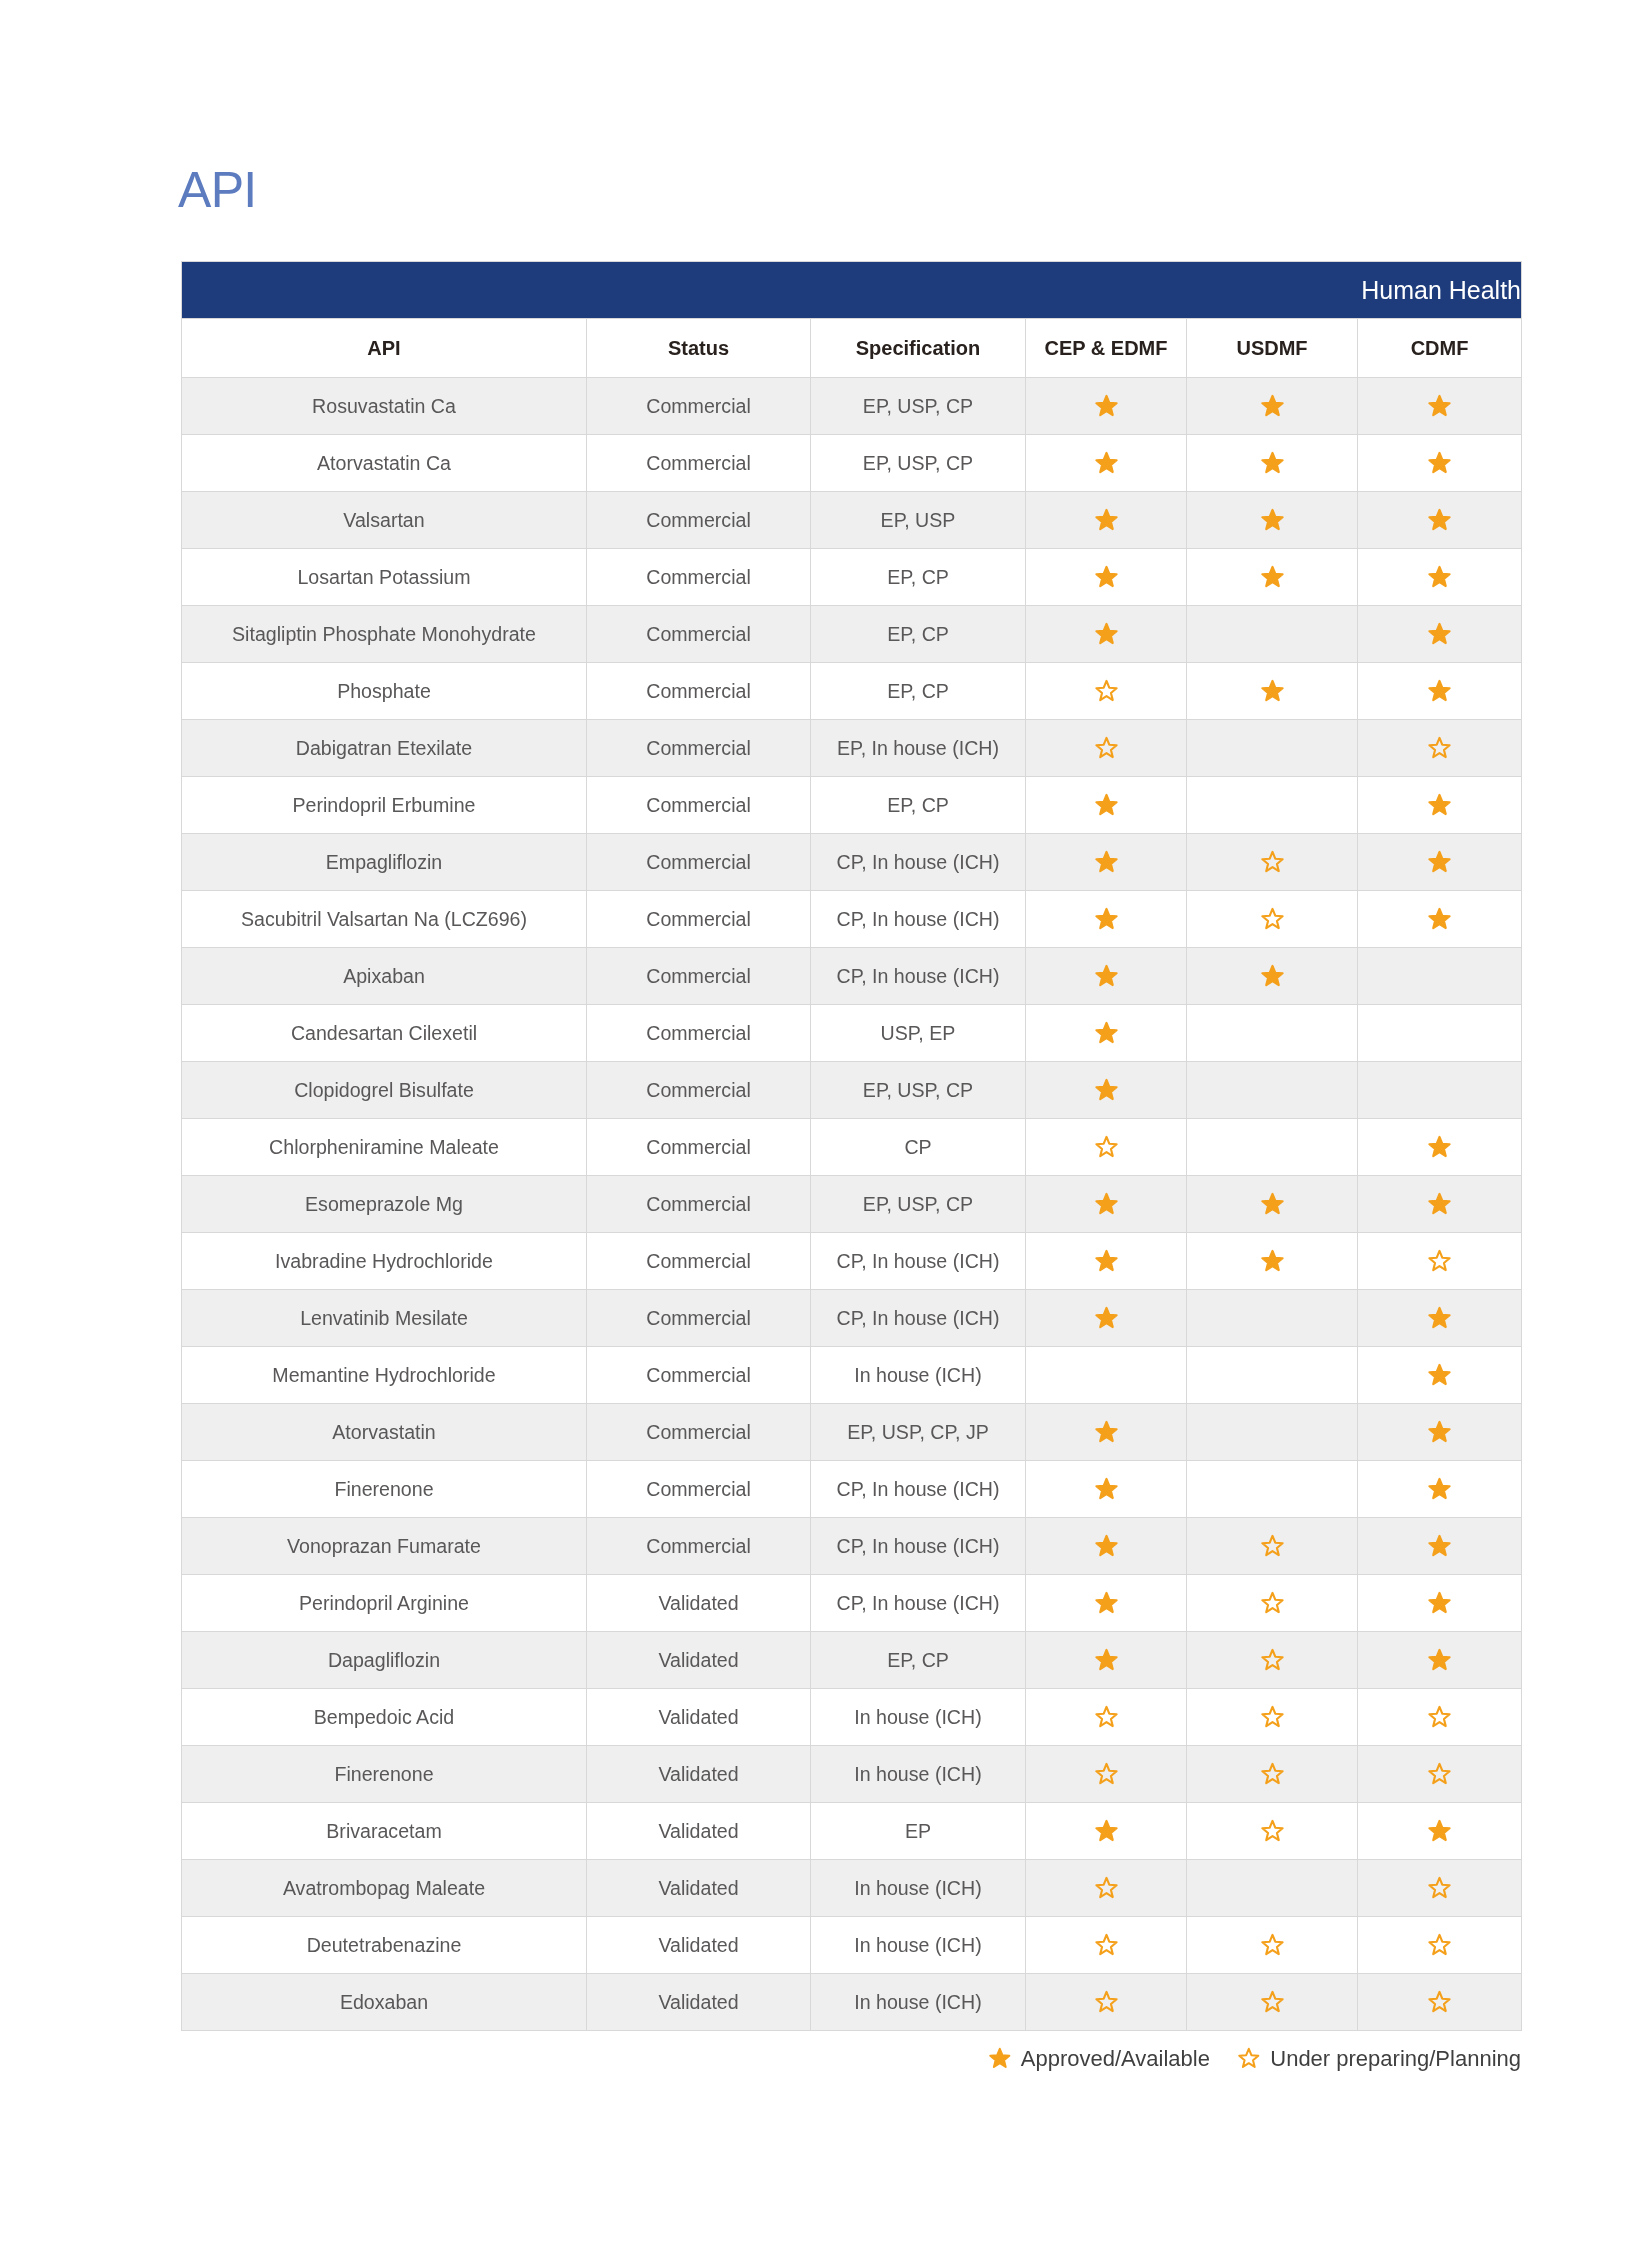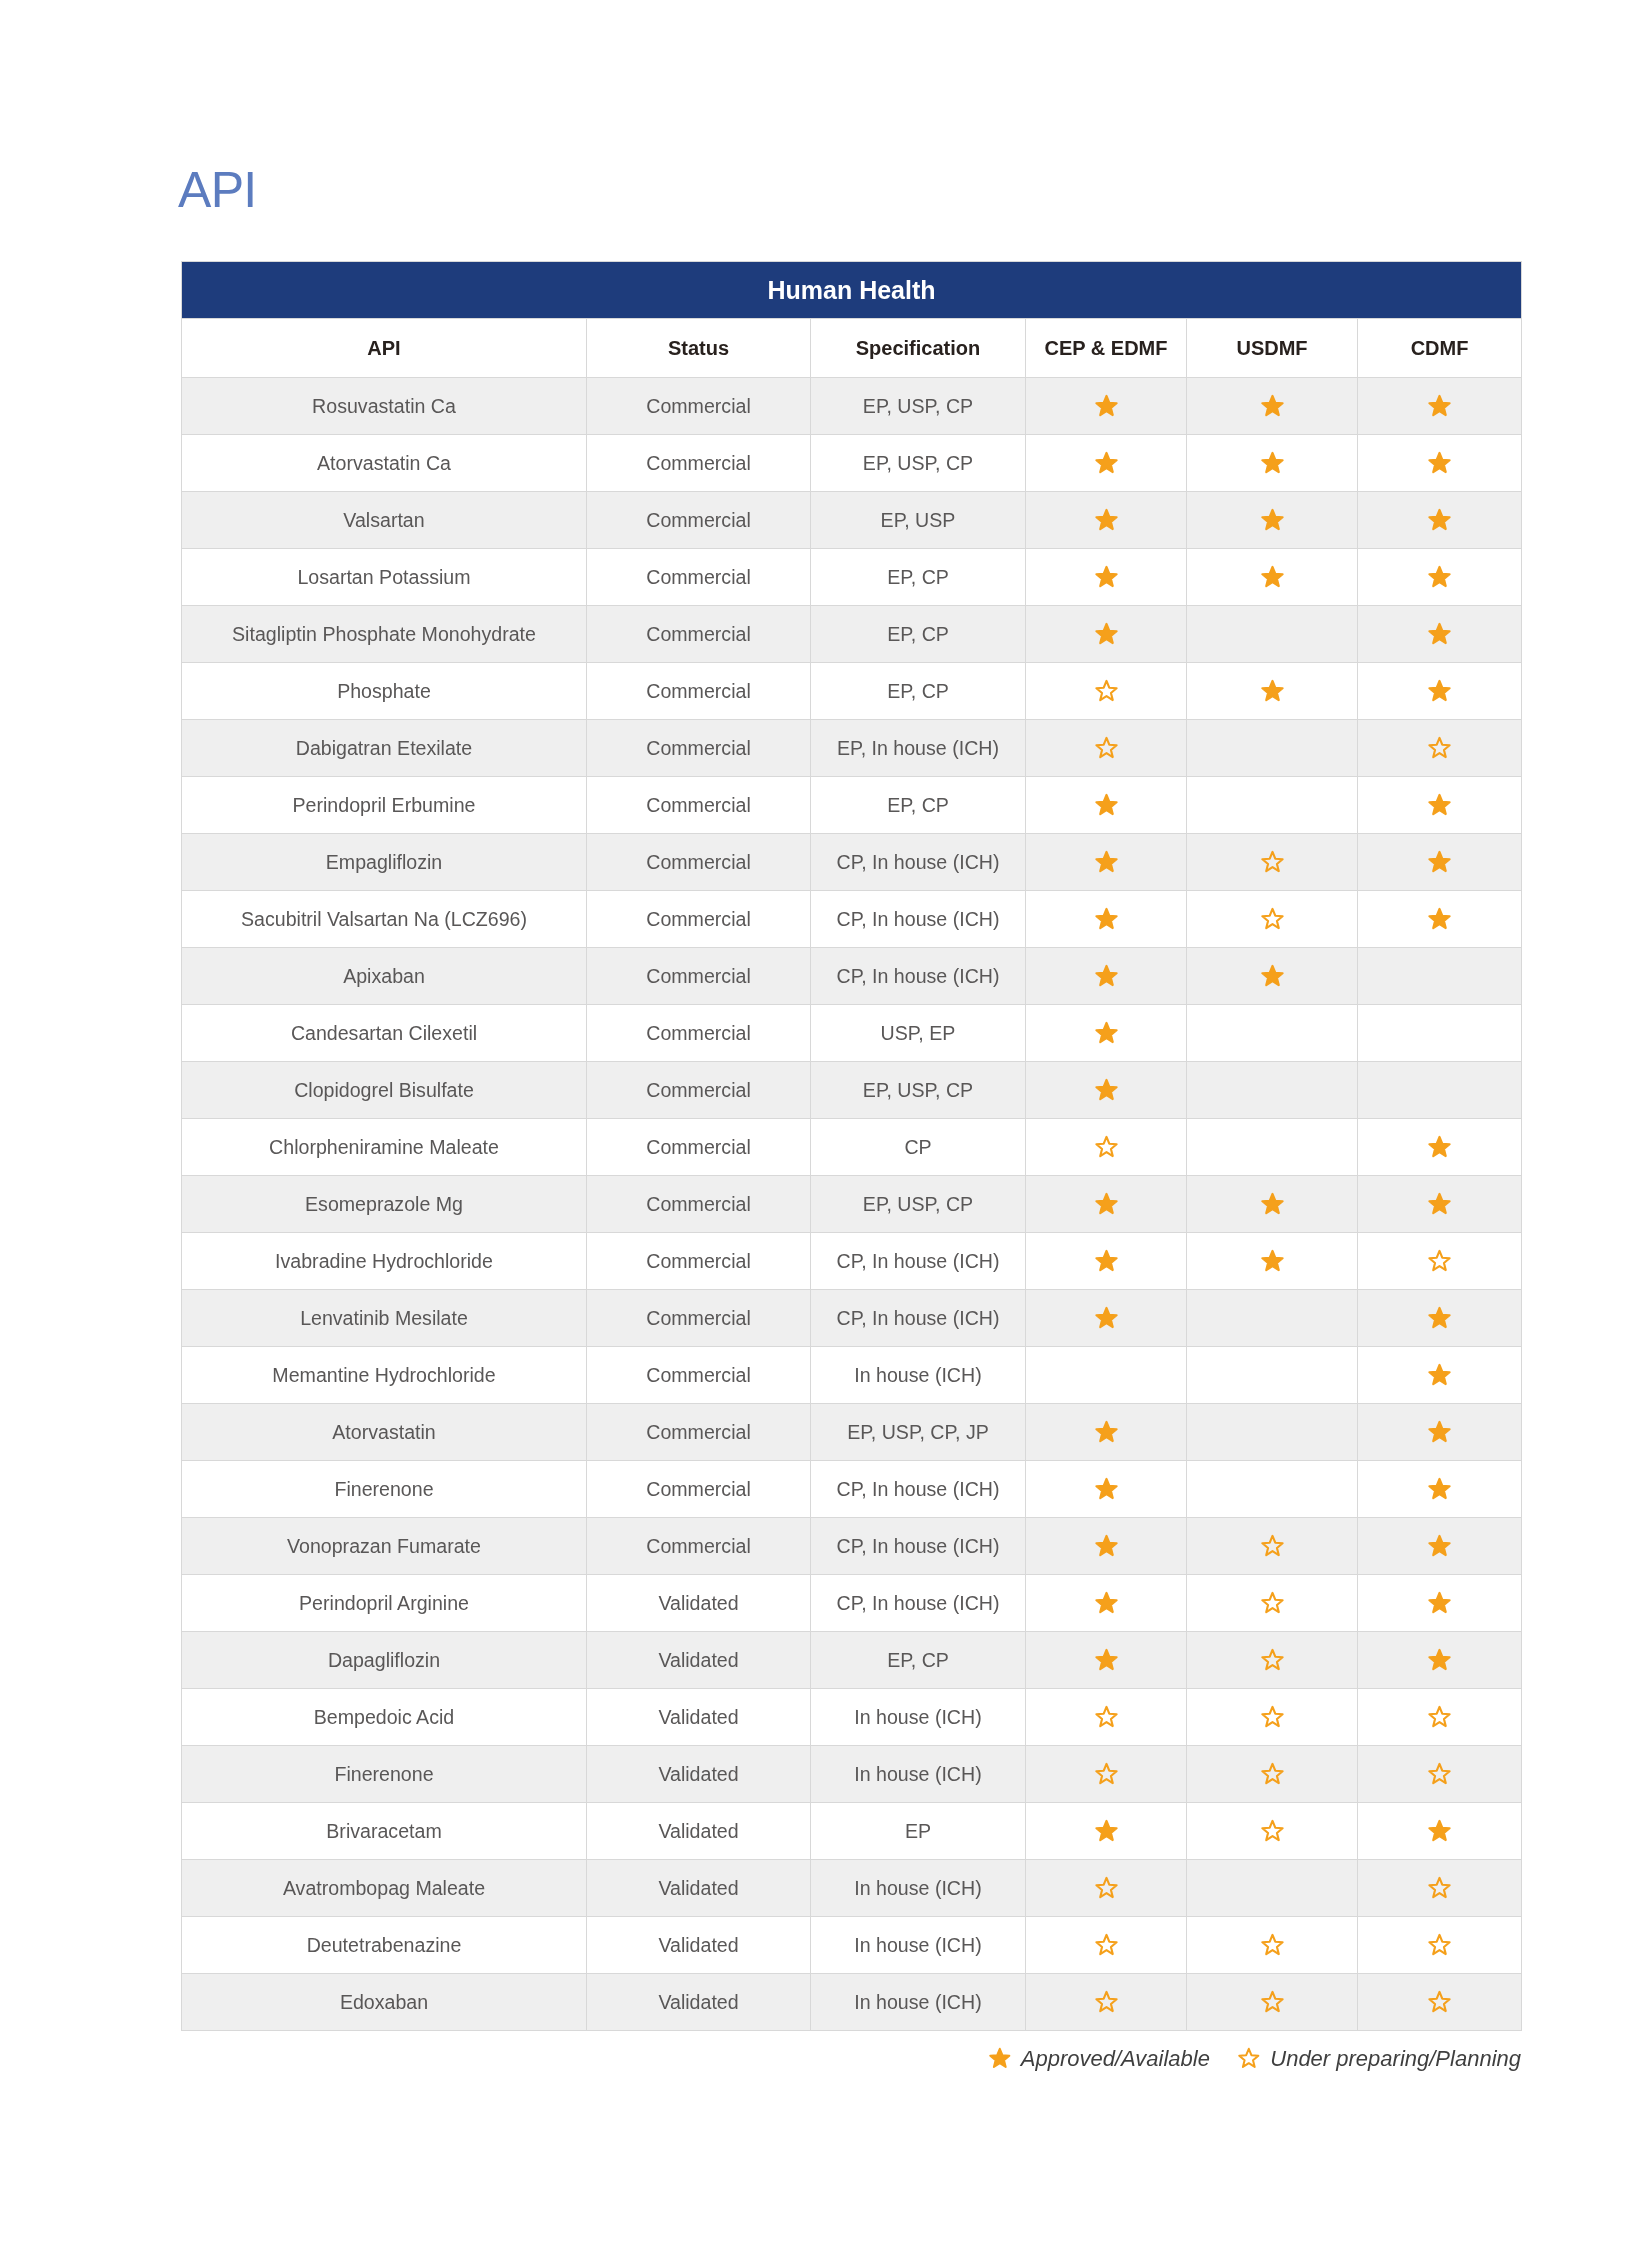--- a/index.html
+++ b/index.html
@@ -15,40 +15,40 @@
     color:#5c7cbf; letter-spacing:-0.7px;
   }
   .table-wrap { position:absolute; left:181px; top:261px; width:1339px; }
   table.api-table {
     border-collapse:collapse; table-layout:fixed; width:100%;
     border:1.3px solid #cfcfcf;
   }
   table.api-table td, table.api-table th { border:1.3px solid #d8d8d8; padding:0; }
   th.table-title {
     background:#1e3c7c; color:#ffffff;
-    height:56px; font-size:25px; font-weight:bold;
-    text-align:center; vertical-align:middle;
+    height:56px; font-size:25px; font-weight:normal;
+    text-align:right; vertical-align:middle;
     border-color:#1e3c7c; border-top-color:#cfcfcf;
   }
   tr.colhead-row th {
     background:#ffffff; color:#28211e;
     height:58px; font-size:20px; font-weight:bold;
     text-align:center; vertical-align:middle;
   }
   td.cell {
     height:56px; font-size:19.6px; color:#595757;
     text-align:center; vertical-align:middle;
     background:#ffffff;
   }
   tr.alt td.cell { background:#efefef; }
   td.star-cell svg { vertical-align:middle; }
   .legend {
     position:absolute; top:2046px; right:126px;
     display:flex; align-items:center; gap:9.2px;
-    font-size:22px; color:#3f3f3f; white-space:nowrap;font-style:italic;
+    font-size:22px; color:#3f3f3f; white-space:nowrap;
   }
   .legend .lg-star { display:inline-flex; align-items:center; }
   .legend .gap { width:9.2px; }
 </style>
 </head>
 <body>
 
 <div class="page-title">API</div>
 
 <div class="table-wrap">

